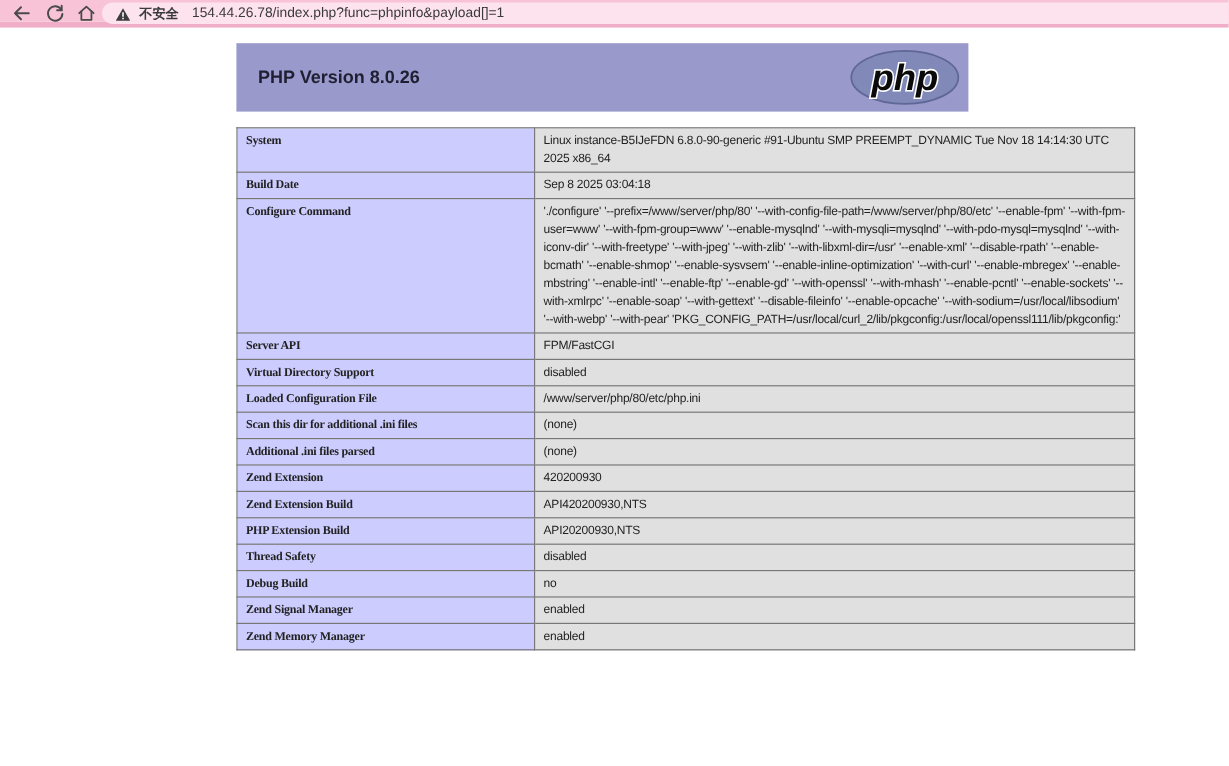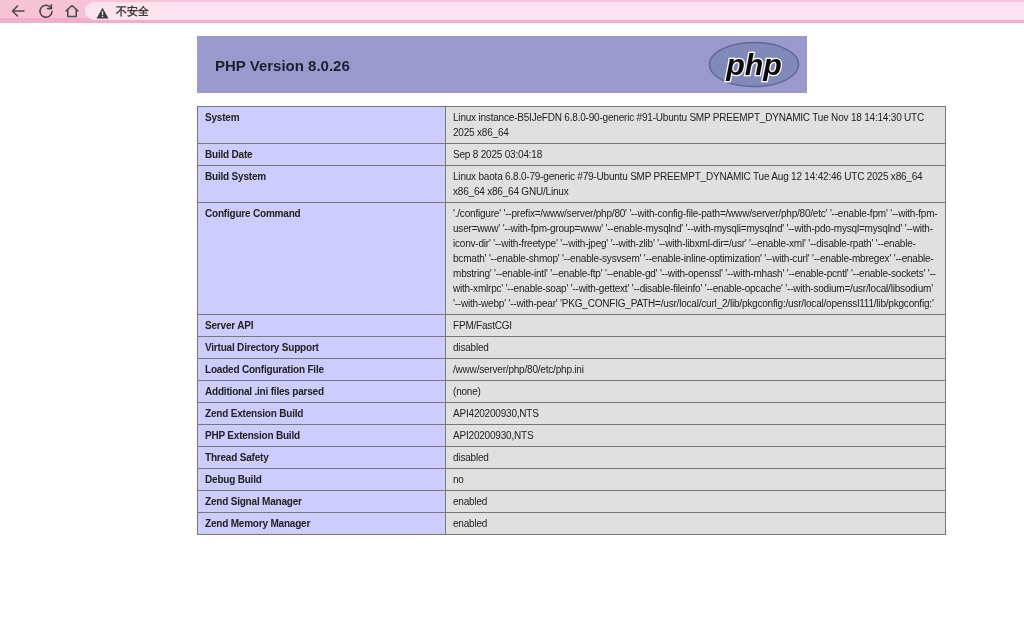--- a/index.html
+++ b/index.html
@@ -38,21 +38,21 @@
   }
   .php-logo{position:absolute;right:5px;top:4px;width:96px;height:49px;}
   table.info{
     margin:13px 0 0 197px;width:749px;border-collapse:collapse;table-layout:fixed;
   }
   table.info td{
     border:1px solid var(--cell-border);
     font-size:10px;line-height:15px;letter-spacing:-0.2px;
     padding:3px 7px;vertical-align:baseline;word-wrap:break-word;
   }
-  td.e{background:var(--label-cell-bg);font-weight:bold;width:233px;}
+  td.e{background:var(--label-cell-bg);font-weight:bold;width:233px;font-family:Liberation Serif, serif;}
   td.v{background:var(--value-cell-bg);}
 </style>
 </head>
 <body>
 
 <div class="toolbar">
   <span class="tb-icon" style="left:10px">
     <svg viewBox="0 0 16 16" fill="none" stroke="#4a4a4a" stroke-width="1.6" stroke-linecap="round" stroke-linejoin="round">
       <path d="M14 8 H2.5 M7.5 3 L2.5 8 L7.5 13"></path>
     </svg>
@@ -71,20 +71,21 @@
   </span>
   <div class="addressbar">
     <span class="warn-icon">
       <svg viewBox="0 0 16 15">
         <path d="M8 1 L15.4 14 H0.6 Z" fill="#3c3c3c"></path>
         <rect x="7.2" y="5.2" width="1.6" height="4.6" fill="#ffffff"></rect>
         <rect x="7.2" y="10.8" width="1.6" height="1.6" fill="#ffffff"></rect>
       </svg>
     </span>
     <span class="sec-label">不安全</span>
+    <span class="url-text">154.44.26.78/index.php?func=phpinfo&amp;payload[]=1</span>
   </div>
 </div>
 <div class="toolbar-strip"></div>
 
 <div class="page">
 
   <div class="php-header">
     <div class="php-title">PHP Version 8.0.26</div>
     <svg class="php-logo" viewBox="0 0 96 50">
       <ellipse cx="48" cy="25" rx="45.5" ry="22.5" fill="#8089b8" stroke="#5f6796" stroke-width="1.5"></ellipse>
@@ -96,42 +97,46 @@
     <tbody>
         <tr>
           <td class="e">System</td>
           <td class="v">Linux instance-B5IJeFDN 6.8.0-90-generic #91-Ubuntu SMP PREEMPT_DYNAMIC Tue Nov 18 14:14:30 UTC 2025 x86_64</td>
         </tr>
         <tr>
           <td class="e">Build Date</td>
           <td class="v">Sep 8 2025 03:04:18</td>
         </tr>
         <tr>
-          <td class="e">Build System</td>
-          <td class="v">Linux baota 6.8.0-79-generic #79-Ubuntu SMP PREEMPT_DYNAMIC Tue Aug 12 14:42:46 UTC 2025 x86_64 x86_64 x86_64 GNU/Linux</td>
-        </tr>
-        <tr>
           <td class="e">Configure Command</td>
           <td class="v">'./configure' '--prefix=/www/server/php/80' '--with-config-file-path=/www/server/php/80/etc' '--enable-fpm' '--with-fpm-user=www' '--with-fpm-group=www' '--enable-mysqlnd' '--with-mysqli=mysqlnd' '--with-pdo-mysql=mysqlnd' '--with-iconv-dir' '--with-freetype' '--with-jpeg' '--with-zlib' '--with-libxml-dir=/usr' '--enable-xml' '--disable-rpath' '--enable-bcmath' '--enable-shmop' '--enable-sysvsem' '--enable-inline-optimization' '--with-curl' '--enable-mbregex' '--enable-mbstring' '--enable-intl' '--enable-ftp' '--enable-gd' '--with-openssl' '--with-mhash' '--enable-pcntl' '--enable-sockets' '--with-xmlrpc' '--enable-soap' '--with-gettext' '--disable-fileinfo' '--enable-opcache' '--with-sodium=/usr/local/libsodium' '--with-webp' '--with-pear' 'PKG_CONFIG_PATH=/usr/local/curl_2/lib/pkgconfig:/usr/local/openssl111/lib/pkgconfig:'</td>
         </tr>
         <tr>
           <td class="e">Server API</td>
           <td class="v">FPM/FastCGI</td>
         </tr>
         <tr>
           <td class="e">Virtual Directory Support</td>
           <td class="v">disabled</td>
         </tr>
         <tr>
           <td class="e">Loaded Configuration File</td>
           <td class="v">/www/server/php/80/etc/php.ini</td>
         </tr>
         <tr>
+          <td class="e">Scan this dir for additional .ini files</td>
+          <td class="v">(none)</td>
+        </tr>
+        <tr>
           <td class="e">Additional .ini files parsed</td>
           <td class="v">(none)</td>
+        </tr>
+        <tr>
+          <td class="e">Zend Extension</td>
+          <td class="v">420200930</td>
         </tr>
         <tr>
           <td class="e">Zend Extension Build</td>
           <td class="v">API420200930,NTS</td>
         </tr>
         <tr>
           <td class="e">PHP Extension Build</td>
           <td class="v">API20200930,NTS</td>
         </tr>
         <tr>

